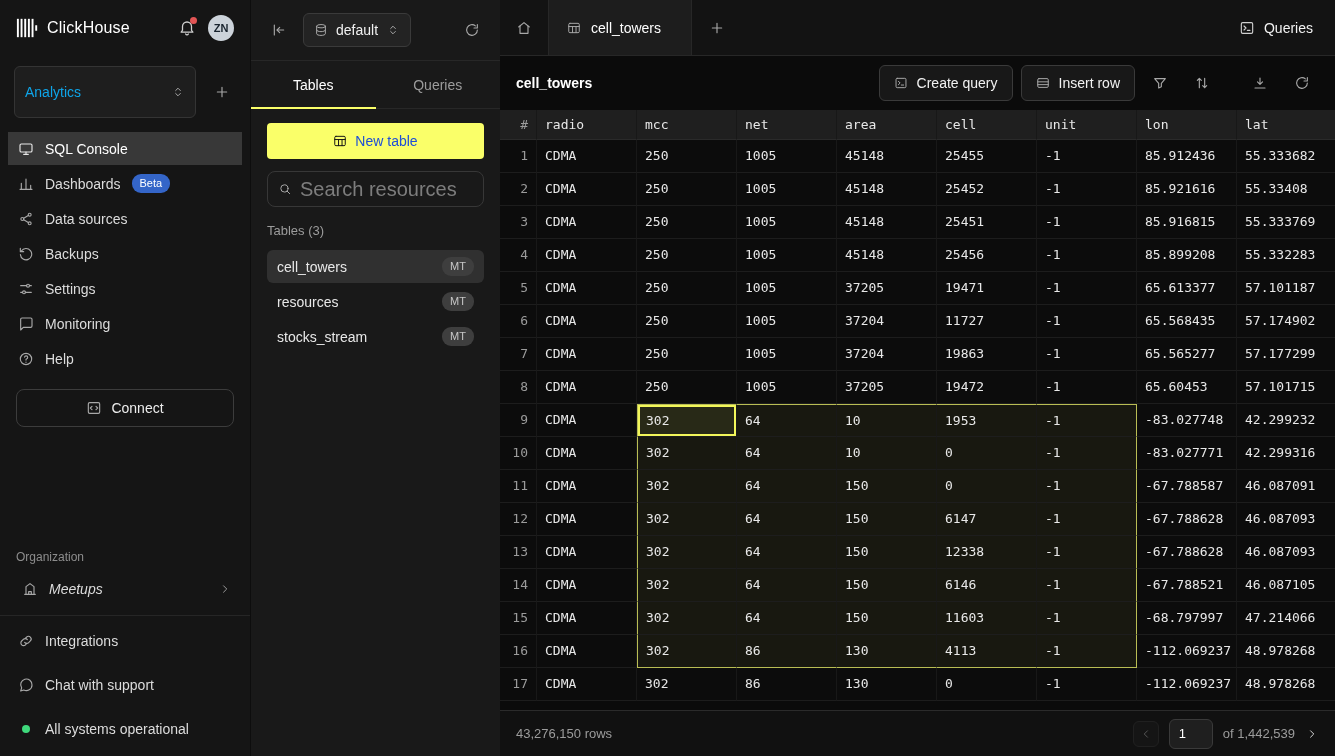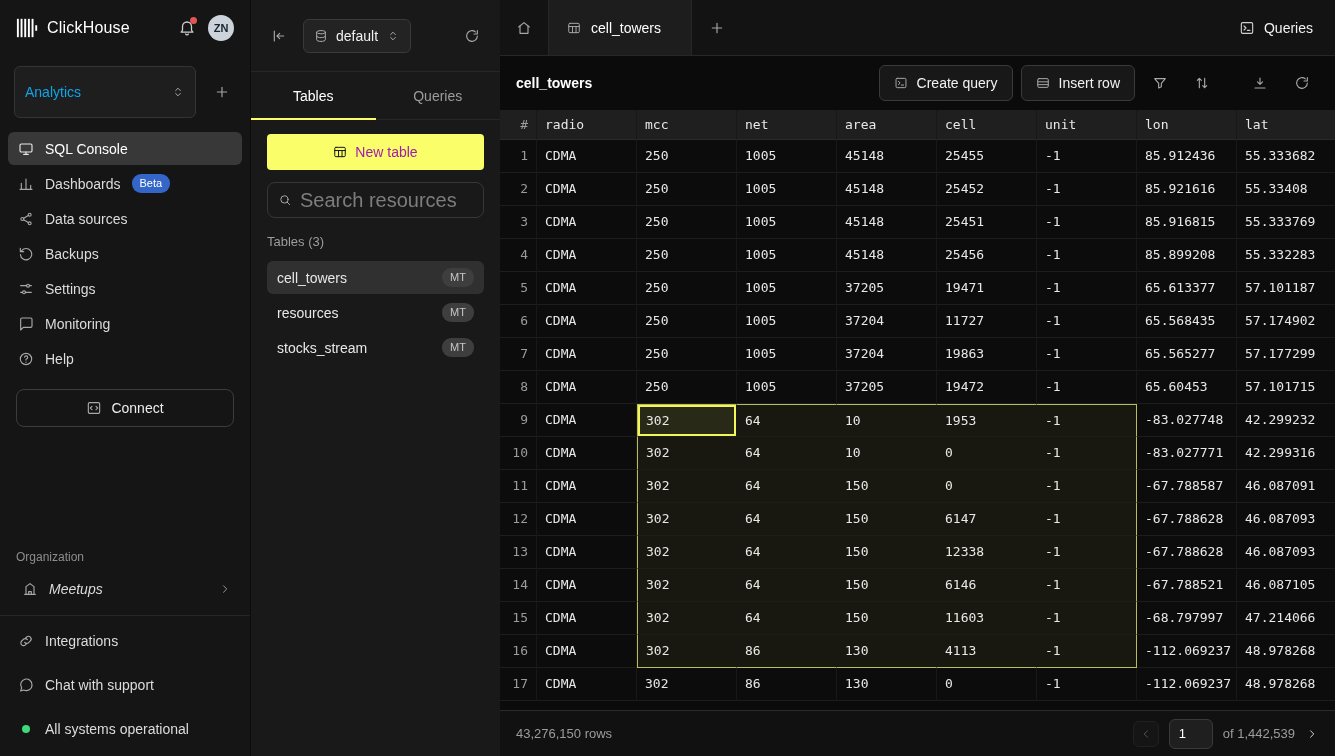--- a/index.html
+++ b/index.html
@@ -26,50 +26,50 @@
   .bell { position: relative; display: inline-flex; cursor: pointer; }
   .bell .icon { width: 18px; height: 18px; color: #cfcfcf; }
   .bell-dot { position: absolute; top: -2px; right: -1px; width: 7px; height: 7px; border-radius: 50%; background: #e25555; }
   .avatar { width: 26px; height: 26px; border-radius: 50%; background: #ccd3da; color: #18232e; font-size: 11px; font-weight: 700; display: flex; align-items: center; justify-content: center; cursor: pointer; }
 
   .workspace-row { padding: 10px 14px 12px 14px; display: flex; align-items: center; gap: 12px; }
   .workspace-select { flex: 1; height: 52px; border: 1px solid #343434; background: #1e1e1e; border-radius: 6px; padding: 0 10px; display: flex; align-items: center; justify-content: space-between; color: #0ea5e9; cursor: pointer; }
   .icon-btn { width: 28px; height: 28px; display: inline-flex; align-items: center; justify-content: center; border-radius: 6px; cursor: pointer; }
 
   .nav { padding: 2px 8px; display: flex; flex-direction: column; gap: 2px; }
-  .nav-item { height: 33px; border-radius: 6px; padding: 0 10px; display: flex; align-items: center; gap: 11px; color: #dcdcdc; cursor: pointer; }
+  .nav-item { height: 33px; border-radius: 0; padding: 0 10px; display: flex; align-items: center; gap: 11px; color: #dcdcdc; cursor: pointer; }
   .nav-item.active { background: #383838; color: #ffffff; }
   .nav-item.active .icon { color: #e8e8e8; }
   .nav-label { white-space: nowrap; }
   .badge-beta { background: var(--beta, #3465c8); color: #fff; font-size: 11px; line-height: 1; padding: 4px 8px; border-radius: 9px; }
 
   .connect-btn { margin: 12px 16px 0 16px; height: 38px; border: 1px solid #3c3c3c; background: transparent; border-radius: 8px; display: flex; align-items: center; justify-content: center; gap: 9px; color: #ededed; font-size: 14px; font-family: inherit; cursor: pointer; }
   .sb-spacer { flex: 1; }
 
   .org-label { padding: 0 16px 8px 16px; font-size: 12px; color: #8d8d8d; }
   .meetups-wrap { padding: 0 8px 10px 12px; font-style: italic; }
   .meetups .right { margin-left: auto; color: #9a9a9a; }
 
   .sb-footer { border-top: 1px solid #262626; padding: 10px 8px 12px 8px; display: flex; flex-direction: column; gap: 14px; }
   .sb-footer .nav-item { height: 30px; }
   .status-dot { width: 8px; height: 8px; border-radius: 50%; background: var(--status-green, #3fd97c); margin: 0 4px; flex: none; }
 
   
   .explorer { width: 250px; background: #191919; border-left: 1px solid #0d0d0d; display: flex; flex-direction: column; flex: none; }
-  .ex-top { height: 72px; display: flex; align-items: center; gap: 10px; padding: 0 14px; border-bottom: 1px solid #272727; }
+  .ex-top { height: 61px; display: flex; align-items: center; gap: 10px; padding: 0 14px; border-bottom: 1px solid #272727; }
   .db-select { height: 34px; border: 1px solid #3a3a3a; background: #232323; border-radius: 6px; padding: 0 10px; display: flex; align-items: center; gap: 8px; color: #f0f0f0; cursor: pointer; }
   .ex-top .right { margin-left: auto; }
 
   .ex-tabs { height: 48px; display: flex; border-bottom: 1px solid #272727; }
   .ex-tab { width: 125px; display: flex; align-items: center; justify-content: center; color: #9c9c9c; cursor: pointer; position: relative; }
   .ex-tab.active { color: #ffffff; }
   .ex-tab.active::after { content: ""; position: absolute; left: 0; right: 0; bottom: -1px; height: 2px; background: var(--accent, #faff69); }
 
   .ex-body { padding: 14px 16px; display: flex; flex-direction: column; gap: 12px; }
-  .new-table-btn { height: 36px; background: var(--accent, #faff69); color: #a21caf; border: none; border-radius: 4px; display: flex; align-items: center; justify-content: center; gap: 8px; font-size: 14px; font-weight: 500; font-family: inherit; cursor: pointer; }
+  .new-table-btn { height: 36px; background: var(--accent, #faff69); color: #1d4ed8; border: none; border-radius: 4px; display: flex; align-items: center; justify-content: center; gap: 8px; font-size: 14px; font-weight: 500; font-family: inherit; cursor: pointer; }
   .new-table-btn .icon { color: #141414; }
   .search-box { height: 36px; border: 1px solid #373737; border-radius: 8px; display: flex; align-items: center; gap: 8px; padding: 0 10px; }
   .search-input { flex: 1; min-width: 0; background: transparent; border: none; outline: none; color: #dddddd; font-size: 20px; font-family: inherit; }
   .search-input::placeholder { color: #7d7d7d; }
   .tables-label { color: #9c9c9c; font-size: 13px; margin-top: 4px; }
   .table-list { display: flex; flex-direction: column; gap: 2px; }
   .table-item { height: 33px; border-radius: 6px; padding: 0 10px; display: flex; align-items: center; justify-content: space-between; color: #e8e8e8; cursor: pointer; }
   .table-item.selected { background: #303030; }
   .mt-badge { background: #3e3e3e; color: #c6c6c6; font-size: 11px; line-height: 1; padding: 4px 8px; border-radius: 9px; }
 

